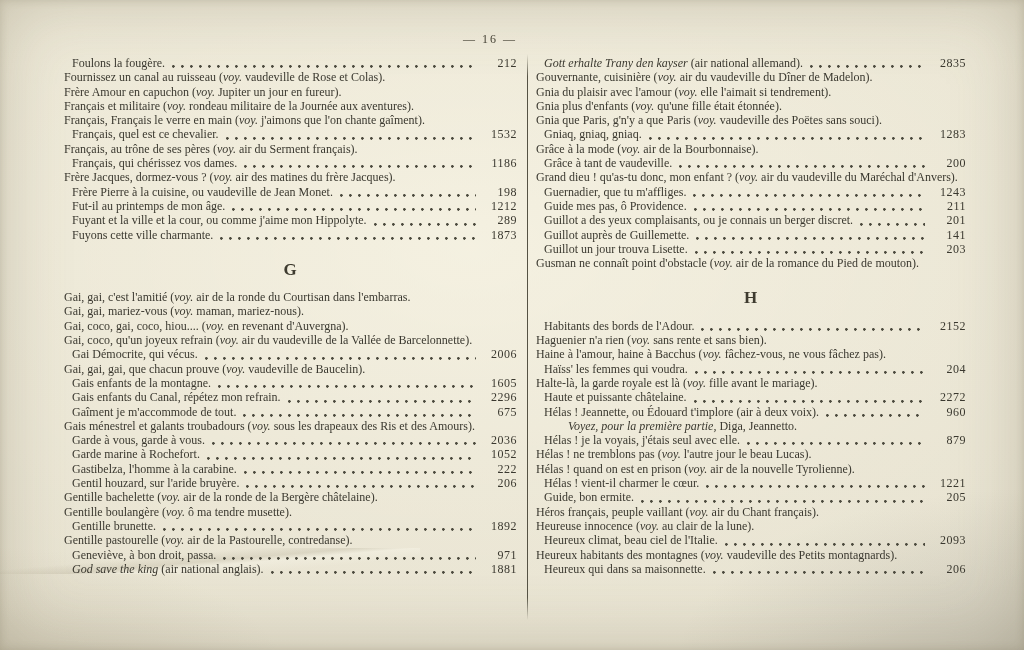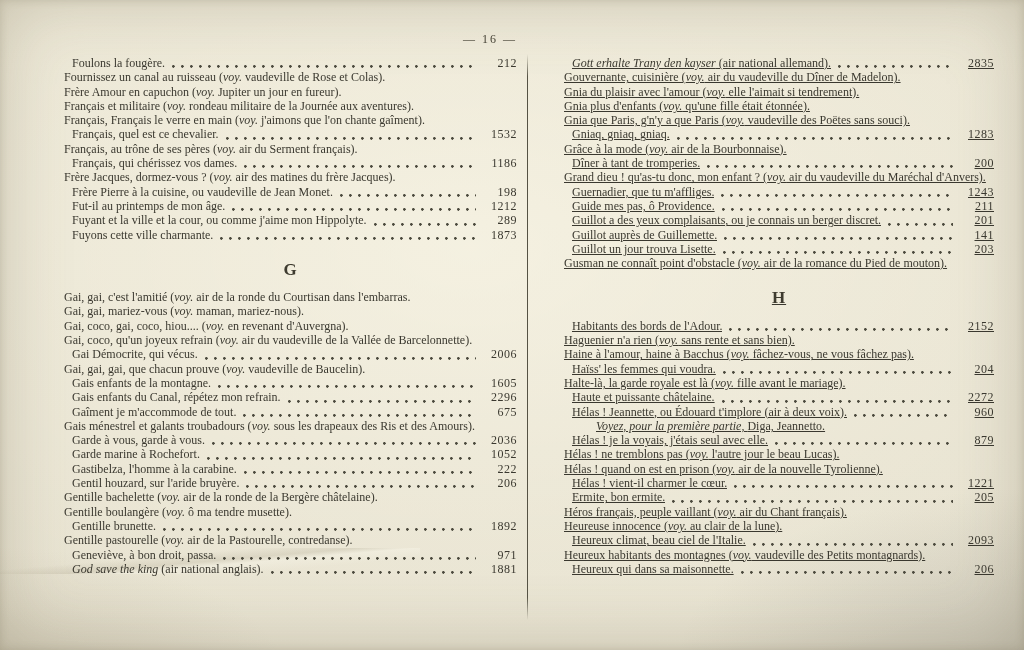--- a/index.html
+++ b/index.html
@@ -22,21 +22,21 @@
     position:absolute;left:0;top:548px;width:420px;height:26px;
     background:linear-gradient(175deg, rgba(137,127,100,0) 35%, rgba(137,127,100,0.16) 50%, rgba(255,255,245,0.25) 58%, rgba(137,127,100,0) 75%);
     pointer-events:none;
   }
   .page-header{
     position:absolute;top:32px;left:0;width:980px;text-align:center;
     font-size:12px;letter-spacing:2px;color:#474437;
   }
   .col{position:absolute;top:56px;font-size:12px;line-height:14.3px;}
   .col-left {left:64px;width:453px;}
-  .col-right{left:564px;width:430px;text-decoration:underline;}
+  .col-right{left:536px;width:430px;}
   .divider{
     position:absolute;left:527px;top:54px;width:1px;height:566px;
     background:linear-gradient(#55524400, #555244 4%, #555244 96%, #55524400);
   }
   .entry{padding-left:17px;text-indent:-17px;}
   .entry-row{display:flex;align-items:baseline;padding-left:0;text-indent:0;margin-left:8px;}
   .t-text{white-space:normal;}
   .entry-row .t-text{flex:0 1 auto;white-space:nowrap;overflow:hidden;}
   .leader{
     flex:1 1 12px;min-width:12px;height:3px;align-self:flex-end;
@@ -178,21 +178,21 @@
       <div class="entry">Gnia du plaisir avec l'amour (<i>voy.</i> elle l'aimait si tendrement).</div>
       <div class="entry">Gnia plus d'enfants (<i>voy.</i> qu'une fille était étonnée).</div>
       <div class="entry">Gnia que Paris, g'n'y a que Paris (<i>voy.</i> vaudeville des Poëtes sans souci).</div>
       <div class="entry entry-row">
         <span class="t-text">Gniaq, gniaq, gniaq.</span>
         <span class="leader"></span>
         <span class="num">1283</span>
       </div>
       <div class="entry">Grâce à la mode (<i>voy.</i> air de la Bourbonnaise).</div>
       <div class="entry entry-row">
-        <span class="t-text">Dîner à tant de tromperies.</span>
+        <span class="t-text">Grâce à tant de vaudeville.</span>
         <span class="leader"></span>
         <span class="num">200</span>
       </div>
       <div class="entry">Grand dieu ! qu'as-tu donc, mon enfant ? (<i>voy.</i> air du vaudeville du Maréchal d'Anvers).</div>
       <div class="entry entry-row">
         <span class="t-text">Guernadier, que tu m'affliges.</span>
         <span class="leader"></span>
         <span class="num">1243</span>
       </div>
       <div class="entry entry-row">
@@ -247,21 +247,21 @@
         <span class="num">879</span>
       </div>
       <div class="entry">Hélas ! ne tremblons pas (<i>voy.</i> l'autre jour le beau Lucas).</div>
       <div class="entry">Hélas ! quand on est en prison (<i>voy.</i> air de la nouvelle Tyrolienne).</div>
       <div class="entry entry-row">
         <span class="t-text">Hélas ! vient-il charmer le cœur.</span>
         <span class="leader"></span>
         <span class="num">1221</span>
       </div>
       <div class="entry entry-row">
-        <span class="t-text">Ermite, bon ermite.</span>
+        <span class="t-text">Guide, bon ermite.</span>
         <span class="leader"></span>
         <span class="num">205</span>
       </div>
       <div class="entry">Héros français, peuple vaillant (<i>voy.</i> air du Chant français).</div>
       <div class="entry">Heureuse innocence (<i>voy.</i> au clair de la lune).</div>
       <div class="entry entry-row">
         <span class="t-text">Heureux climat, beau ciel de l'Italie.</span>
         <span class="leader"></span>
         <span class="num">2093</span>
       </div>

